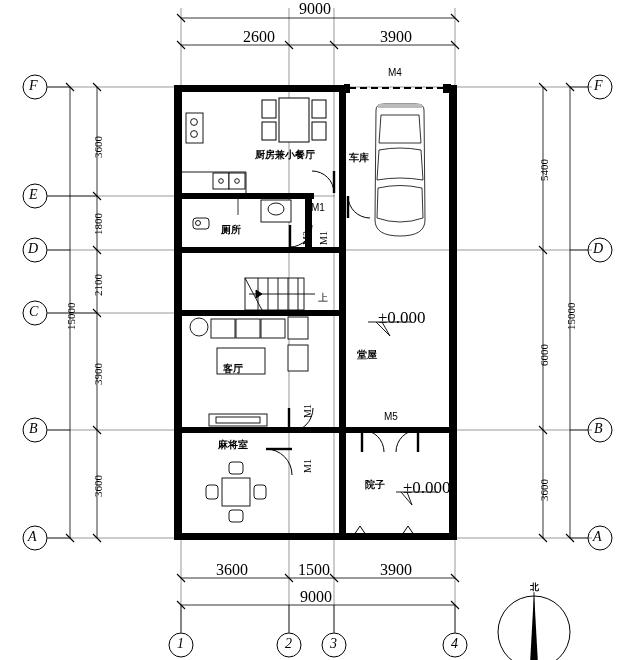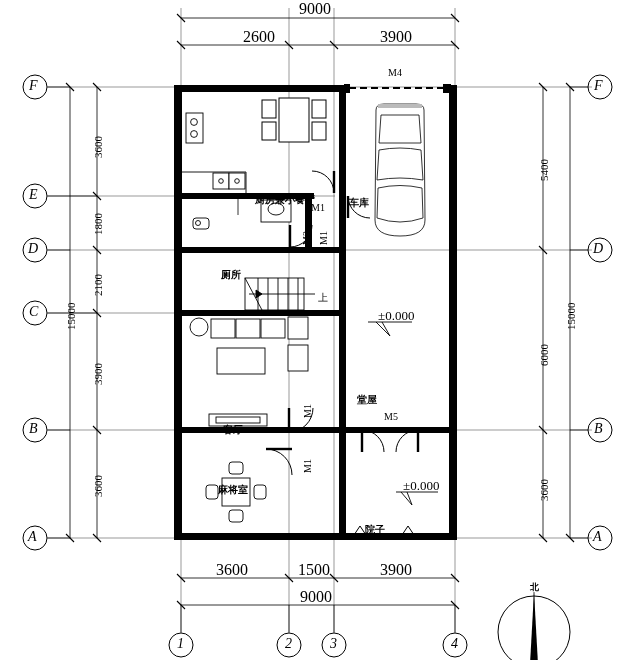--- a/index.html
+++ b/index.html
@@ -3,25 +3,25 @@
 <meta charset="utf-8">
 <style>
   html,body{margin:0;padding:0;background:#ffffff;}
   body{width:640px;height:660px;position:relative;overflow:hidden;
        font-family:"Liberation Serif","DejaVu Serif",serif;color:#000;}
   #plan{position:absolute;left:0;top:0;width:640px;height:660px;}
   .lbl{position:absolute;white-space:nowrap;line-height:1;}
   .dim{font-size:16px;font-family:"Liberation Serif",serif;}
   .dimv{font-size:11px;font-family:"Liberation Serif",serif;
         transform-origin:0 0;transform:rotate(-90deg);}
-  .room{font-size:10px;font-family:"DejaVu Sans",sans-serif;font-weight:bold;margin-top:45px;}
-  .door{font-size:10px;font-family:Liberation Serif, serif;}
+  .room{font-size:10px;font-family:"DejaVu Sans",sans-serif;font-weight:bold;}
+  .door{font-size:10px;font-family:Liberation Sans, sans-serif;}
   .doorv{font-size:10px;font-family:"Liberation Serif",serif;
          transform-origin:0 0;transform:rotate(-90deg);}
-  .lev{font-size:13px;font-family:"Liberation Serif",serif;}
+  .lev{font-size:17px;font-family:"Liberation Serif",serif;}
   .grid-txt{font-size:14px;font-family:"Liberation Serif",serif;font-style:italic;}
   .north-txt{font-size:9px;font-family:"DejaVu Sans",sans-serif;font-weight:bold;}
   .up-txt{font-size:10px;font-family:"DejaVu Sans",sans-serif;}
 </style>
 </head>
 <body>
 
 <svg id="plan" viewBox="0 0 640 660">
 
   <g stroke="#555" stroke-width="0.6" fill="none">
@@ -325,21 +325,21 @@
 <div class="lbl grid-txt" style="left:593px;top:530px;">A</div>
 
 <div class="lbl grid-txt" style="left:177px;top:637px;">1</div>
 <div class="lbl grid-txt" style="left:285px;top:637px;">2</div>
 <div class="lbl grid-txt" style="left:330px;top:637px;">3</div>
 <div class="lbl grid-txt" style="left:451px;top:637px;">4</div>
 
 <div class="lbl room" style="left:255px;top:150px;">厨房兼小餐厅</div>
 <div class="lbl room" style="left:221px;top:225px;">厕所</div>
 <div class="lbl room" style="left:349px;top:153px;text-align:center;">车库</div>
-<div class="lbl room" style="left:223px;top:380px;">客厅</div>
+<div class="lbl room" style="left:223px;top:364px;">客厅</div>
 <div class="lbl room" style="left:357px;top:350px;">堂屋</div>
 <div class="lbl room" style="left:218px;top:440px;">麻将室</div>
 <div class="lbl room" style="left:365px;top:480px;">院子</div>
 
 <div class="lbl door" style="left:388px;top:68px;">M4</div>
 <div class="lbl door" style="left:311px;top:203px;">M1</div>
 <div class="lbl doorv" style="left:302px;top:245px;">M3</div>
 <div class="lbl doorv" style="left:319px;top:245px;">M1</div>
 <div class="lbl doorv" style="left:303px;top:418px;">M1</div>
 <div class="lbl doorv" style="left:303px;top:473px;">M1</div>

